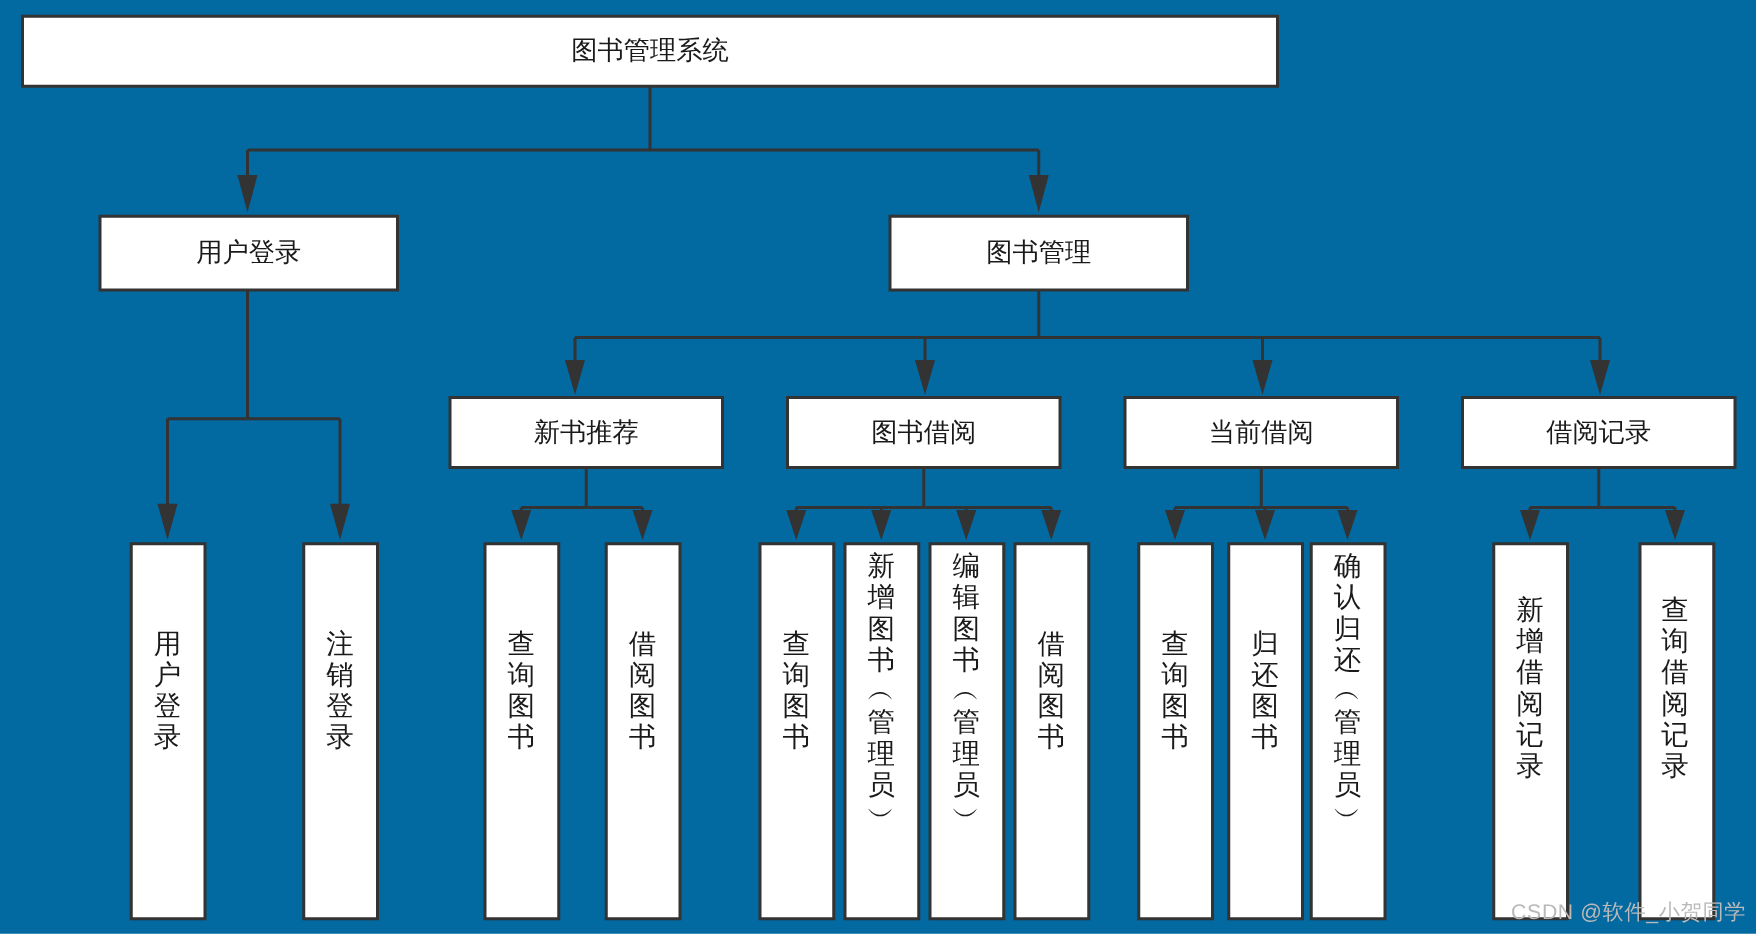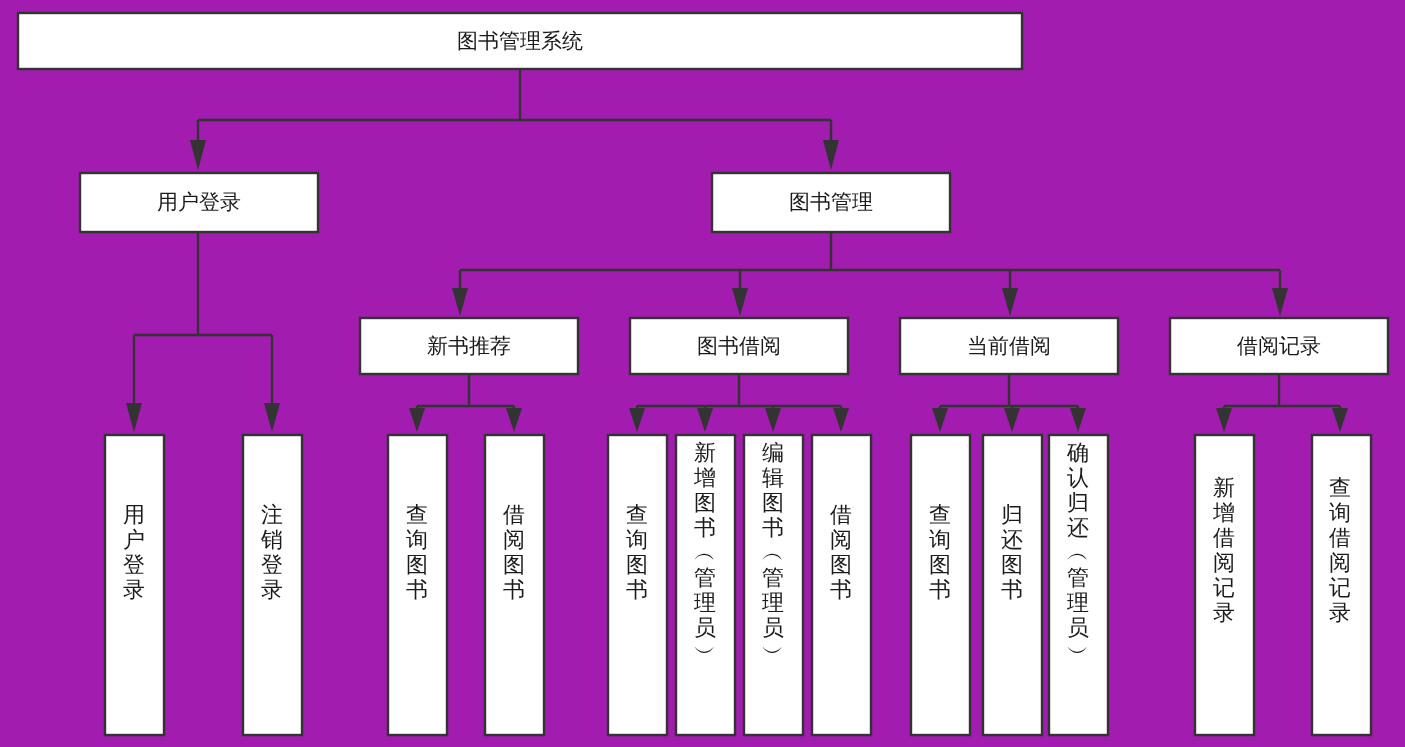--- a/index.html
+++ b/index.html
@@ -11,21 +11,21 @@
     width: 1405px;
     height: 747px;
     font-family: "Liberation Sans", "DejaVu Sans", sans-serif;
     overflow: hidden;
     position: relative;
   }
   #diagram-root {
     position: relative;
     width: 1405px;
     height: 747px;
-    background: #a21caf;
+    background: #0369a1;
   }
   svg.flow {
     position: absolute;
     top: 0;
     left: 0;
     width: 1405px;
     height: 747px;
   }
   .node-box {
     fill: #ffffff;
@@ -218,13 +218,14 @@
     <g>
       <rect class="node-box" x="1195" y="435" width="59" height="300"></rect>
       <text class="node-label-vert" x="1224" y="495"><tspan x="1224" y="495">新</tspan><tspan x="1224" y="520">增</tspan><tspan x="1224" y="545">借</tspan><tspan x="1224" y="570">阅</tspan><tspan x="1224" y="595">记</tspan><tspan x="1224" y="620">录</tspan></text>
     </g>
     <g>
       <rect class="node-box" x="1312" y="435" width="59" height="300"></rect>
       <text class="node-label-vert" x="1340" y="495"><tspan x="1340" y="495">查</tspan><tspan x="1340" y="520">询</tspan><tspan x="1340" y="545">借</tspan><tspan x="1340" y="570">阅</tspan><tspan x="1340" y="595">记</tspan><tspan x="1340" y="620">录</tspan></text>
     </g>
   </svg>
 
+  <div class="watermark">CSDN @软件_小贺同学</div>
 </div>
 
 </body></html>

